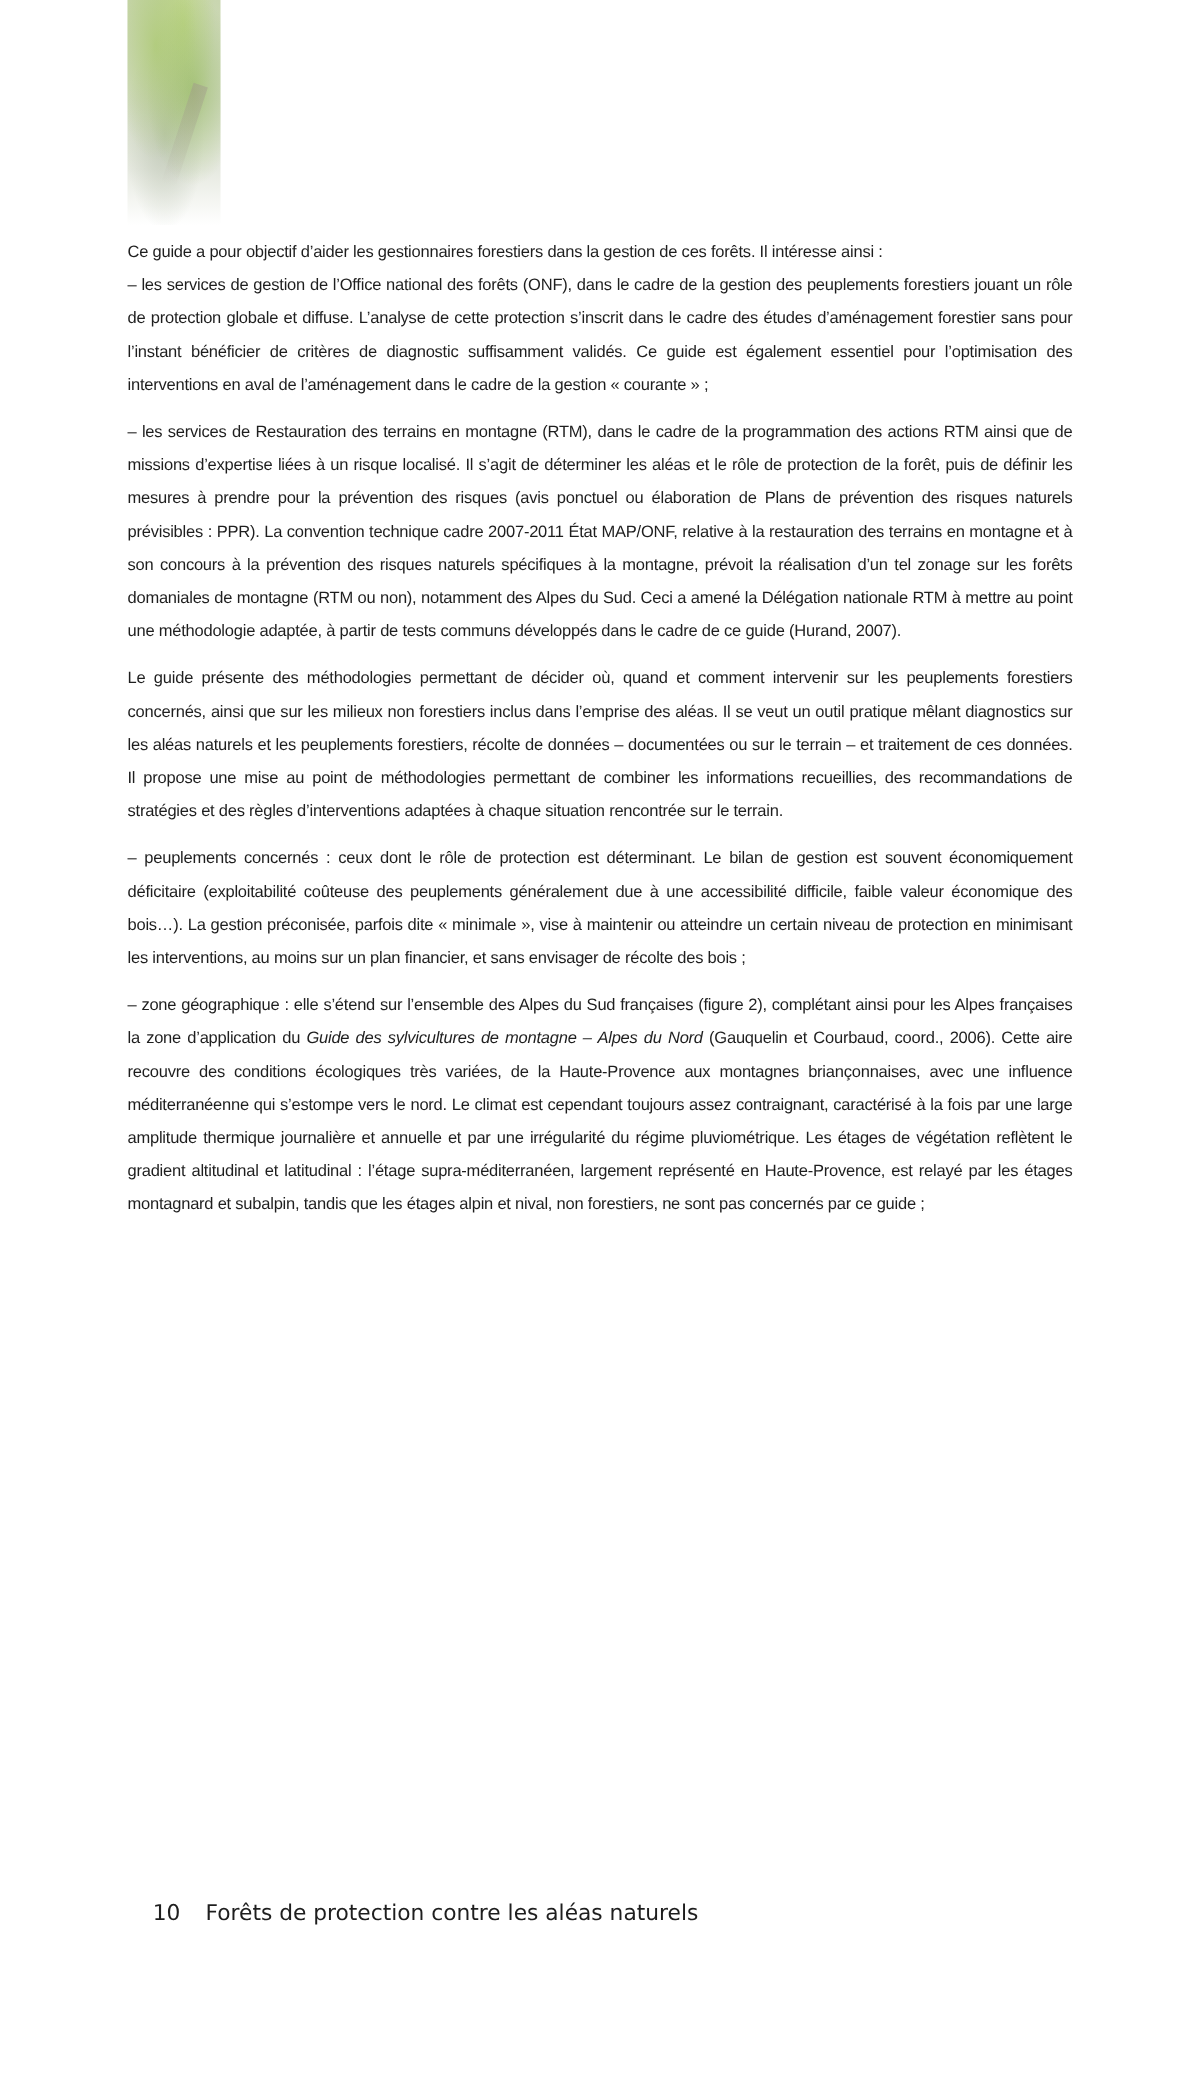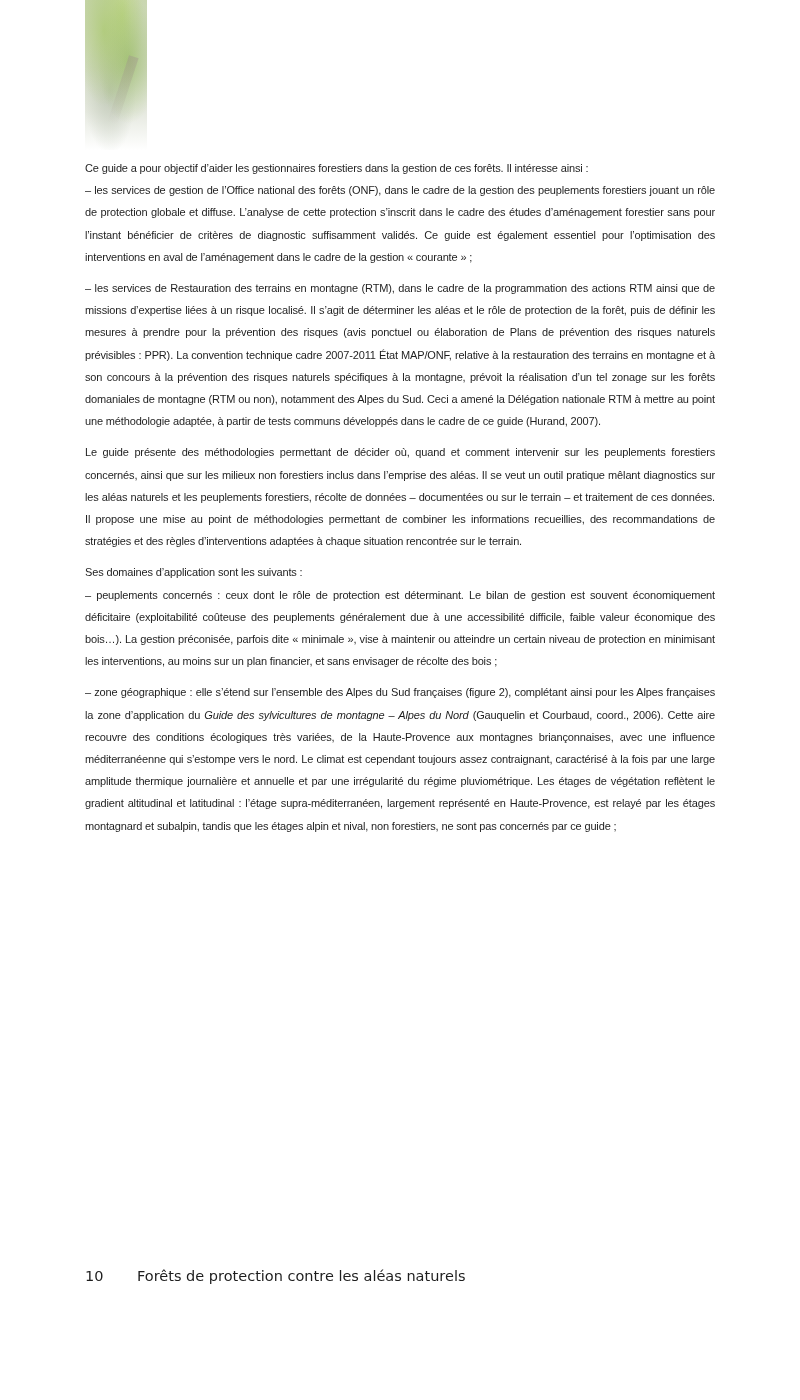--- a/index.html
+++ b/index.html
@@ -22,35 +22,34 @@
     position: absolute; left: 85px; top: 157px; width: 630px;
     font-family: "Liberation Sans", sans-serif;
     font-size: 11px; line-height: 22.2px; color: #1e1e1e;
     text-align: justify; letter-spacing: -0.15px;
   }
   .content p { margin: 0 0 9px 0; hyphens: auto; }
   .content p.tight { margin-bottom: 0; }
   .content em { font-style: italic; }
   .footer {
     position: absolute; left: 85px; top: 1268px;
-    font-family: "DejaVu Sans", sans-serif; font-size: 14.5px; color: #1e1e1e;
+    font-family: "DejaVu Sans", sans-serif; font-size: 14.5px; color: #1e1e1e; text-align: center;
   }
   .footer .page-number { display: inline-block; width: 52px; }
 </style>
 </head>
 <body>
 
 <div class="tree-image"></div>
 <div class="tree-trunk"></div>
 
 <div class="content" lang="fr">
   <p class="tight">Ce guide a pour objectif d’aider les gestionnaires forestiers dans la gestion de ces forêts. Il intéresse ainsi :</p>
   <p>– les services de gestion de l’Office national des forêts (ONF), dans le cadre de la gestion des peuplements forestiers jouant un rôle de protection globale et diffuse. L’analyse de cette protection s’inscrit dans le cadre des études d’aménagement forestier sans pour l’instant bénéficier de critères de diagnostic suffisamment validés. Ce guide est également essentiel pour l’optimisation des interventions en aval de l’aménagement dans le cadre de la gestion « courante » ;</p>
   <p>– les services de Restauration des terrains en montagne (RTM), dans le cadre de la programmation des actions RTM ainsi que de missions d’expertise liées à un risque localisé. Il s’agit de déterminer les aléas et le rôle de protection de la forêt, puis de définir les mesures à prendre pour la prévention des risques (avis ponctuel ou élaboration de Plans de prévention des risques naturels prévisibles : PPR). La convention technique cadre 2007-2011 État MAP/ONF, relative à la restauration des terrains en montagne et à son concours à la prévention des risques naturels spécifiques à la montagne, prévoit la réalisation d’un tel zonage sur les forêts domaniales de montagne (RTM ou non), notamment des Alpes du Sud. Ceci a amené la Délégation nationale RTM à mettre au point une méthodologie adaptée, à partir de tests communs développés dans le cadre de ce guide (Hurand, 2007).</p>
   <p>Le guide présente des méthodologies permettant de décider où, quand et comment intervenir sur les peuplements forestiers concernés, ainsi que sur les milieux non forestiers inclus dans l’emprise des aléas. Il se veut un outil pratique mêlant diagnostics sur les aléas naturels et les peuplements forestiers, récolte de données – documentées ou sur le terrain – et traitement de ces données. Il propose une mise au point de méthodologies permettant de combiner les informations recueillies, des recommandations de stratégies et des règles d’interventions adaptées à chaque situation rencontrée sur le terrain.</p>
-  <p class="tight">Ses domaines d’application sont les suivants :</p>
   <p>– peuplements concernés : ceux dont le rôle de protection est déterminant. Le bilan de gestion est souvent économiquement déficitaire (exploitabilité coûteuse des peuplements généralement due à une accessibilité difficile, faible valeur économique des bois…). La gestion préconisée, parfois dite « minimale », vise à maintenir ou atteindre un certain niveau de protection en minimisant les interventions, au moins sur un plan financier, et sans envisager de récolte des bois ;</p>
   <p><span>– zone géographique : elle s’étend sur l’ensemble des Alpes du Sud françaises (figure 2), complétant ainsi pour les Alpes françaises la zone d’application du </span><em>Guide des sylvicultures de montagne – Alpes du Nord</em><span> (Gauquelin et Courbaud, coord., 2006). Cette aire recouvre des conditions écologiques très variées, de la Haute-Provence aux montagnes briançonnaises, avec une influence méditerranéenne qui s’estompe vers le nord. Le climat est cependant toujours assez contraignant, caractérisé à la fois par une large amplitude thermique journalière et annuelle et par une irrégularité du régime pluviométrique. Les étages de végétation reflètent le gradient altitudinal et latitudinal : l’étage supra-méditerranéen, largement représenté en Haute-Provence, est relayé par les étages montagnard et subalpin, tandis que les étages alpin et nival, non forestiers, ne sont pas concernés par ce guide ;</span></p>
 </div>
 
 <div class="footer">
   <span class="page-number">10</span><span>Forêts de protection contre les aléas naturels</span>
 </div>
 
 </body></html>

